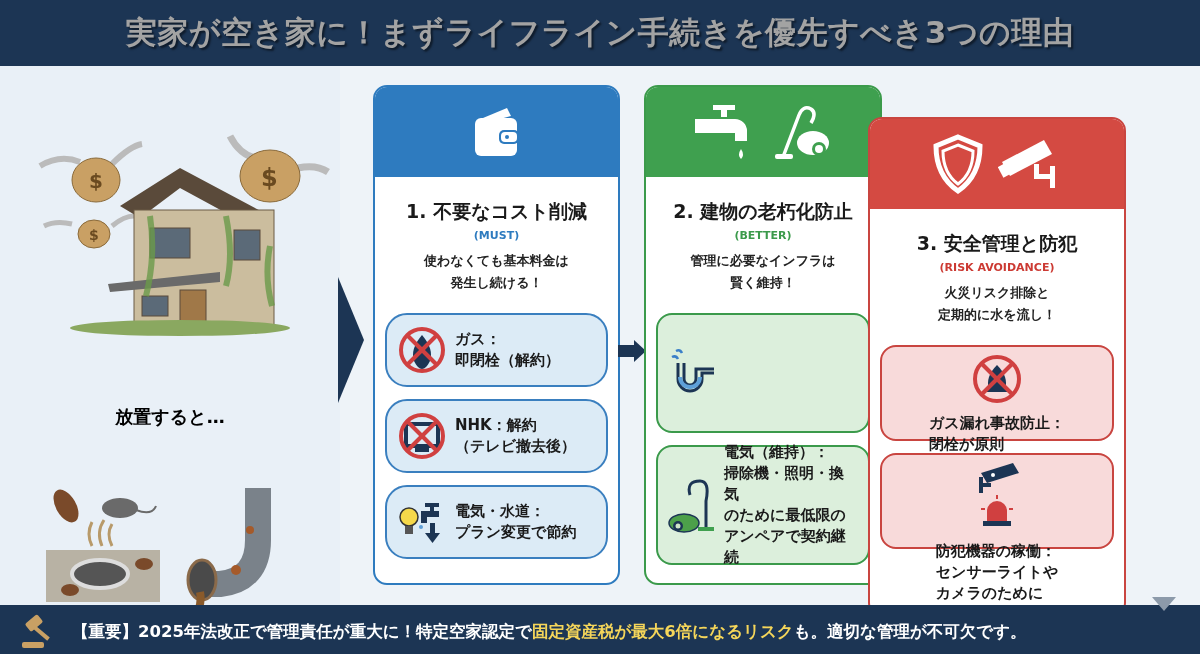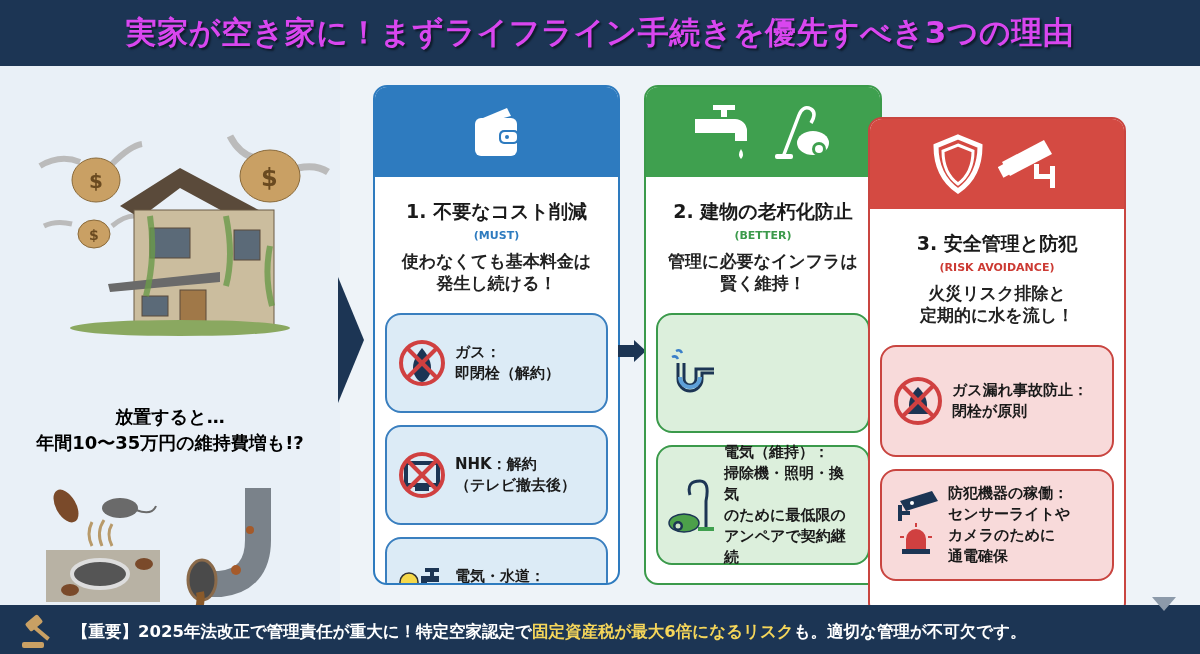--- a/index.html
+++ b/index.html
@@ -9,21 +9,21 @@
     background: #eef3f8;
     position: relative;
     color: #1a1a1a;
   }
   .title-bar {
     position: absolute; left: 0; top: 0; width: 1200px; height: 66px;
     background: #1c3554;
     display: flex; align-items: center; justify-content: center;
   }
   .title-bar h1 {
-    color: #d946ef; font-size: 31px; font-weight: bold; letter-spacing: 0.5px;
+    color: #a3a3a3; font-size: 31px; font-weight: bold; letter-spacing: 0.5px;
     text-shadow: 2px 2px 2px rgba(0,0,0,0.5);
   }
   .left-panel {
     position: absolute; left: 0; top: 66px; width: 340px; height: 540px;
     background: #e9f0f7;
   }
   .illus-house { position: absolute; left: 30px; top: 40px; width: 300px; height: 230px; }
   .left-caption1 {
     position: absolute; left: 0; top: 338px; width: 340px; text-align: center;
     font-size: 18px; font-weight: bold; line-height: 26px; color: #000000;
@@ -43,41 +43,41 @@
     border: 2px solid; border-radius: 14px; overflow: hidden;
   }
   .card .card-head {
     height: 90px; display: flex; align-items: center; justify-content: center; gap: 14px;
   }
   .card h2 {
     text-align: center; font-size: 19px; font-weight: bold; margin-top: 22px; color: #1a1a1a;
   }
   .card .tag { text-align: center; font-size: 11px; font-weight: bold; margin-top: 4px; }
   .card .sub {
-    text-align: center; font-size: 17px; font-weight: bold; line-height: 22px; margin-top: 8px; color: #222;
+    text-align: center; font-size: 13px; font-weight: bold; line-height: 22px; margin-top: 8px; color: #222; font-family: Liberation Serif, serif;
   }
   .items { position: absolute; left: 10px; right: 10px; top: 226px; }
   .item {
     border: 2px solid; border-radius: 16px; display: flex; align-items: center;
     padding: 6px 10px; gap: 8px; margin-bottom: 12px;
   }
   .item .ico { flex: 0 0 auto; display: flex; align-items: center; justify-content: center; }
   .item .txt { font-size: 15px; font-weight: bold; line-height: 21px; color: #1a1a1a; white-space: pre-line; }
   #card1 { left: 373px; width: 247px; border-color: #2e7bbf; }
   #card1 .card-head { background: #2e7bbf; }
   #card1 .tag { color: #2e7bbf; }
-  #card1 .item { border-color: #3a7fbf; background: #dcebf6; height: 100px; }
+  #card1 .item { border-color: #3a7fbf; background: #dcebf6; height: 74px; border-radius: 22px; }
   #card2 { left: 644px; width: 238px; border-color: #3b9a4b; }
   #card2 .card-head { background: #3fa04f; }
   #card2 .tag { color: #3b9a4b; }
   #card2 .item { border-color: #3b9a4b; background: #dcefdc; height: 120px; }
   #card3 { left: 868px; width: 258px; border-color: #c94540; margin-top: 32px; }
   #card3 .card-head { background: #d44a42; }
   #card3 .tag { color: #cc3a33; }
-  #card3 .item { border-color: #c94540; background: #f8dada; height: 112px; }
+  #card3 .item { border-color: #c94540; background: #f8dada; height: 96px; flex-direction: column; }
   .flow-arrow { position: absolute; top: 340px; display: flex; align-items: center; }
   .flow-arrow .shaft { width: 16px; height: 12px; background: #1c3554; }
   .flow-arrow .head {
     width: 0; height: 0; border-top: 11px solid transparent; border-bottom: 11px solid transparent;
     border-left: 12px solid #1c3554;
   }
   .footer {
     position: absolute; left: 0; top: 605px; width: 1200px; height: 54px;
     background: #1c3554; display: flex; align-items: center; padding-left: 20px; gap: 12px;
   }
@@ -121,21 +121,20 @@
     <rect x="120" y="122" width="40" height="30" fill="#5b6a78" stroke="#5a4a3a"></rect>
     <rect x="204" y="124" width="26" height="30" fill="#5b6a78" stroke="#5a4a3a"></rect>
     <polygon points="78,178 190,166 190,176 80,186" fill="#6a6a6a"></polygon>
     <rect x="150" y="184" width="26" height="36" fill="#a07848" stroke="#5a4a3a"></rect>
     <rect x="112" y="190" width="26" height="20" fill="#5b6a78" stroke="#5a4a3a"></rect>
     <path d="M120 110 q6 40 -4 80 M196 110 q8 40 0 70 M240 140 q-6 30 2 60" stroke="#6a9a4a" stroke-width="6" fill="none" opacity="0.8"></path>
     <ellipse cx="150" cy="222" rx="110" ry="8" fill="#8aa860"></ellipse>
   </svg>
   <div class="left-caption1">
     <div>放置すると…</div>
-    <div>年間10〜35万円の維持費増も!?</div>
   </div>
   <svg class="illus-pest" viewBox="0 0 260 130">
     <ellipse cx="26" cy="26" rx="10" ry="18" fill="#7a4a2a" transform="rotate(-30 26 26)"></ellipse>
     <ellipse cx="80" cy="28" rx="18" ry="10" fill="#6a6a6a"></ellipse>
     <path d="M96 30 q16 6 20 -4" stroke="#6a6a6a" stroke-width="2" fill="none"></path>
     <rect x="6" y="70" width="114" height="52" fill="#b8b2a4"></rect>
     <ellipse cx="60" cy="94" rx="28" ry="14" fill="#555" stroke="#ddd" stroke-width="4"></ellipse>
     <path d="M52 66 q-6 -12 0 -24 M62 66 q-6 -14 2 -26 M72 66 q-6 -12 0 -22" stroke="#b89a6a" stroke-width="3" fill="none"></path>
     <ellipse cx="30" cy="110" rx="9" ry="6" fill="#7a4a2a"></ellipse>
     <ellipse cx="104" cy="84" rx="9" ry="6" fill="#7a4a2a"></ellipse>

